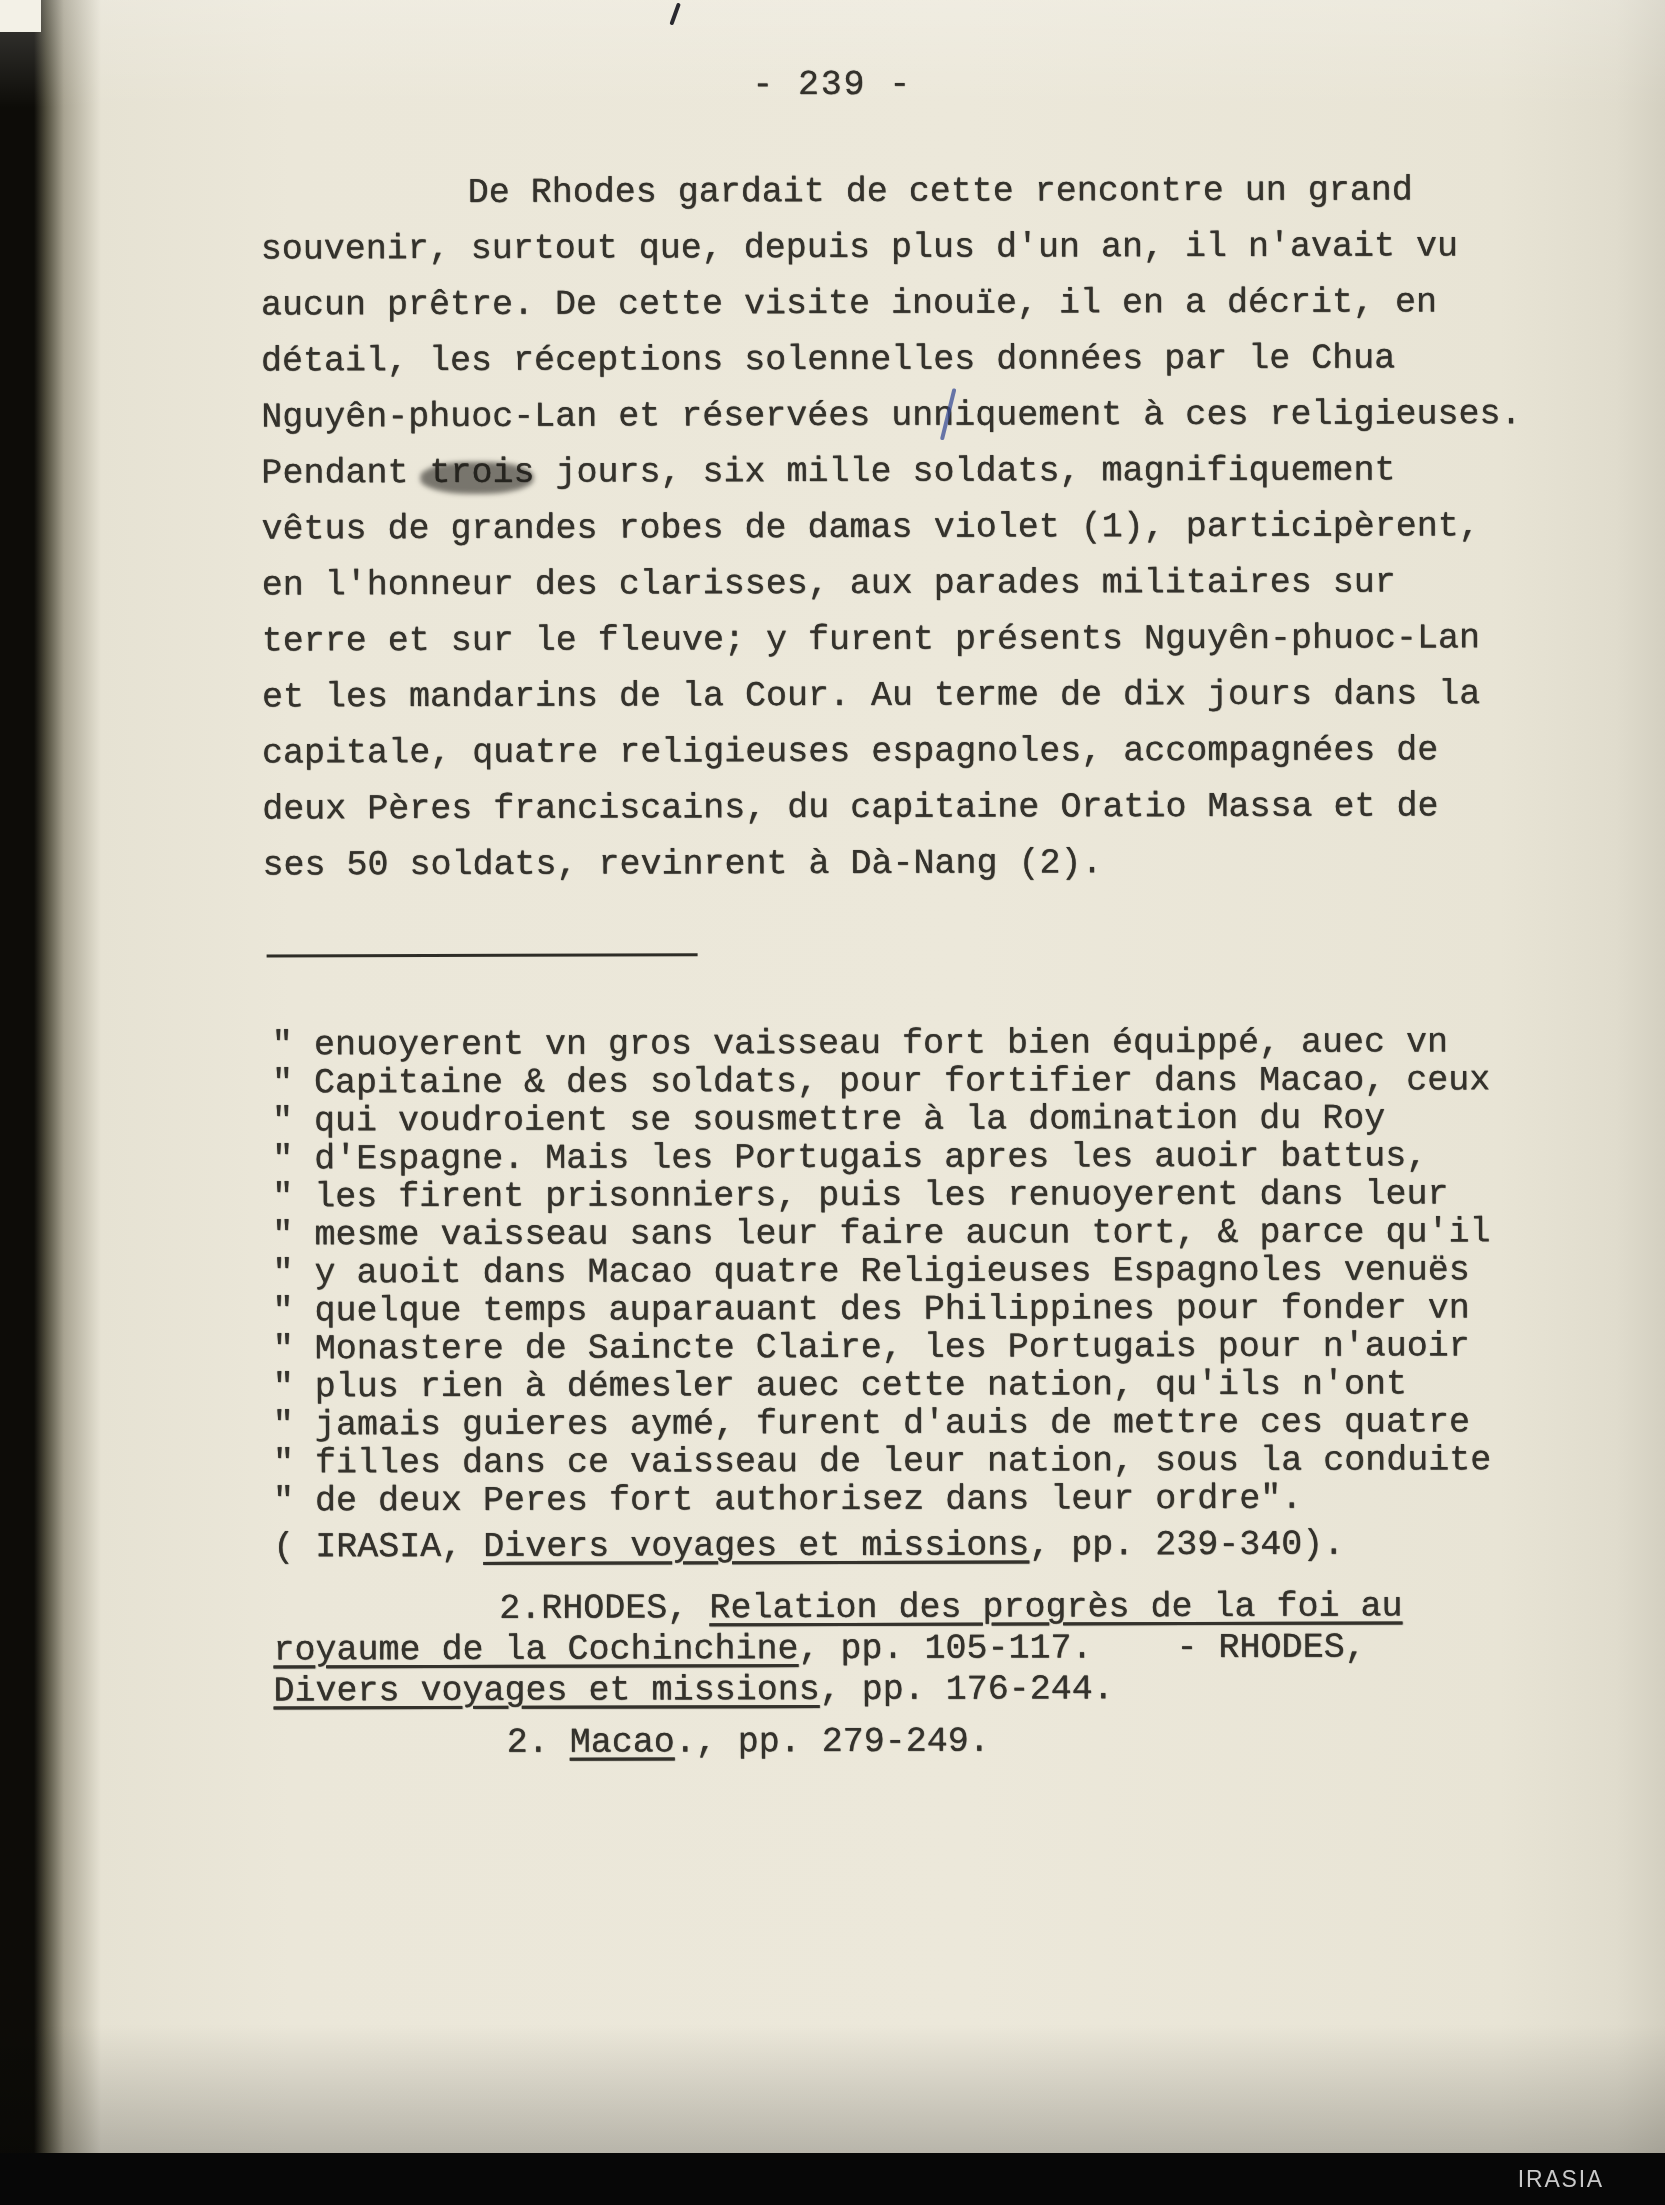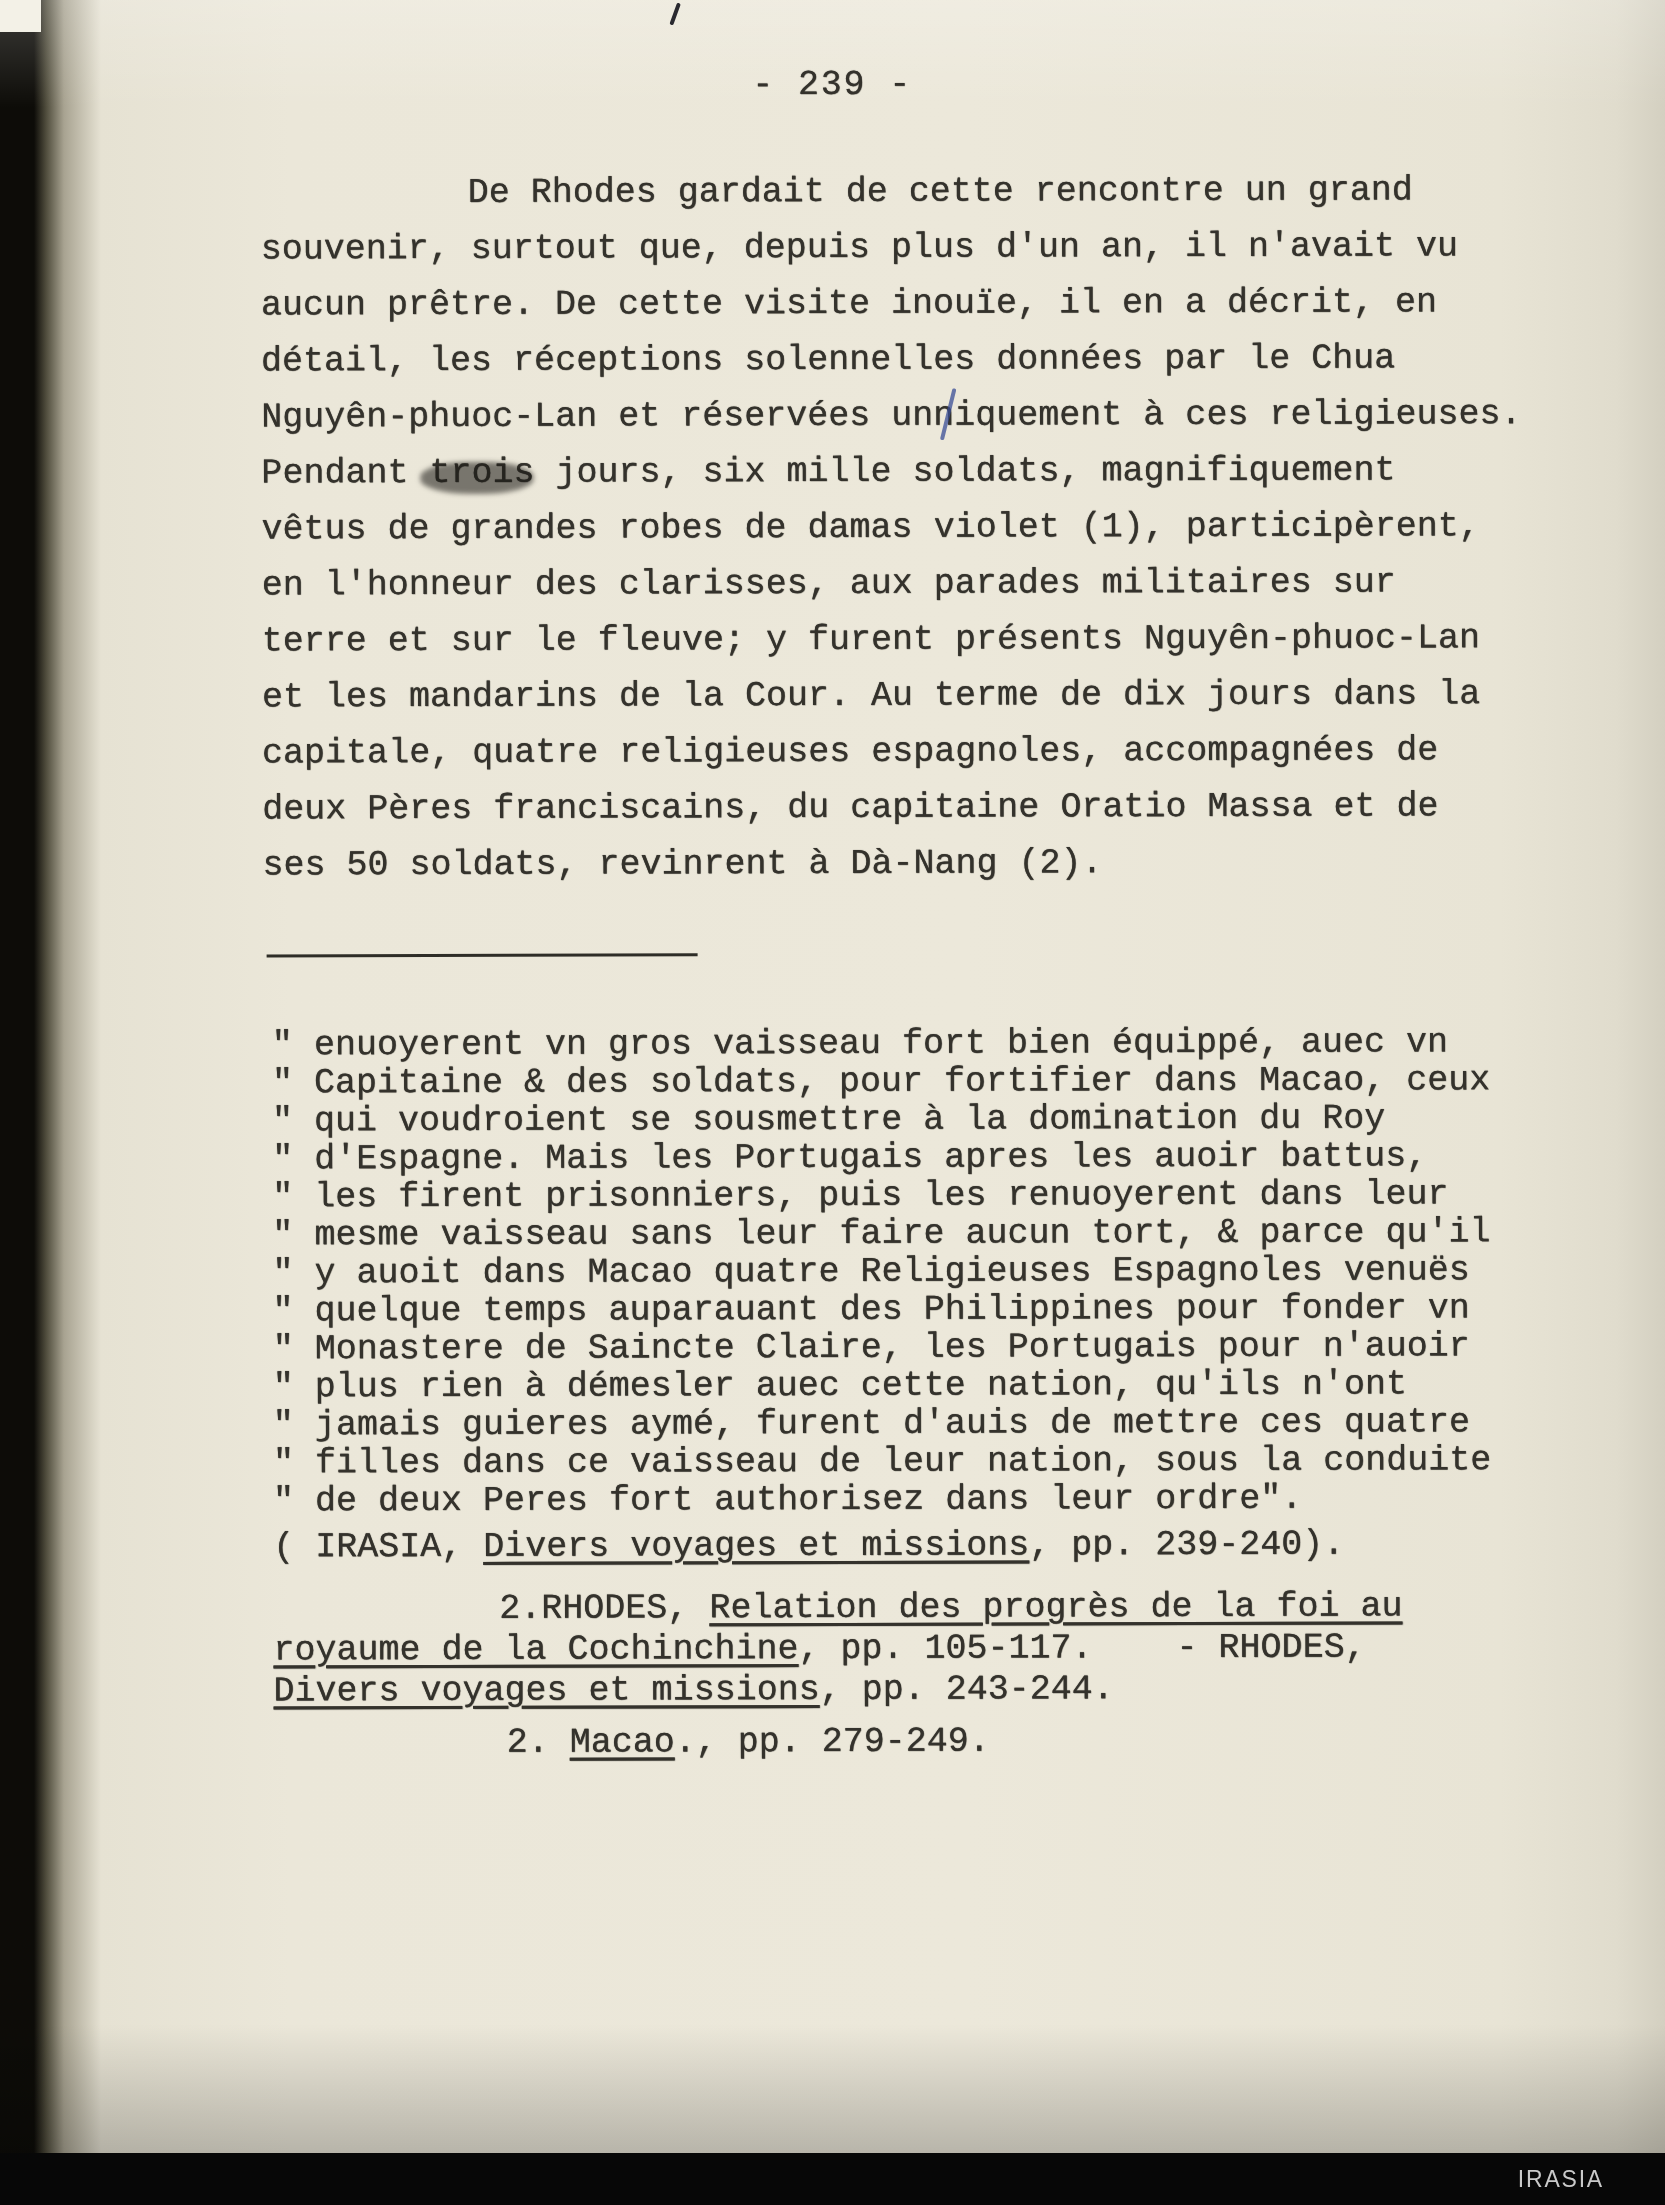--- a/index.html
+++ b/index.html
@@ -149,27 +149,27 @@
         <div class="line">" y auoit dans Macao quatre Religieuses Espagnoles venuës</div>
         <div class="line">" quelque temps auparauant des Philippines pour fonder vn</div>
         <div class="line">" Monastere de Saincte Claire, les Portugais pour n'auoir</div>
         <div class="line">" plus rien à démesler auec cette nation, qu'ils n'ont</div>
         <div class="line">" jamais guieres aymé, furent d'auis de mettre ces quatre</div>
         <div class="line">" filles dans ce vaisseau de leur nation, sous la conduite</div>
         <div class="line">" de deux Peres fort authorisez dans leur ordre".</div>
       </div>
 
     <div class="citation-block">
-        <div class="line"><span>( IRASIA, </span><span class="u">Divers voyages et missions</span><span>, pp. 239-240).</span></div>
+        <div class="line"><span>( IRASIA, </span><span class="u">Divers voyages et missions</span><span>, pp. 239-340).</span></div>
       </div>
 
     <div class="note1-block">
         <div class="line"><span>2.RHODES, </span><span class="u">Relation des progrès de la foi au</span></div>
         <div class="line"><span class="u">royaume de la Cochinchine</span><span>, pp. 105-117.    - RHODES,</span></div>
-        <div class="line"><span class="u">Divers voyages et missions</span><span>, pp. 243-244.</span></div>
+        <div class="line"><span class="u">Divers voyages et missions</span><span>, pp. 176-244.</span></div>
       </div>
 
     <div class="note2-block">
         <div class="line"><span>2. </span><span class="u">Macao</span><span>., pp. 279-249.</span></div>
       </div>
 
     <div class="pen-mark-top"></div>
     <div class="pen-mark-blue"></div>
     <div class="overstrike-smudge"></div>
 

